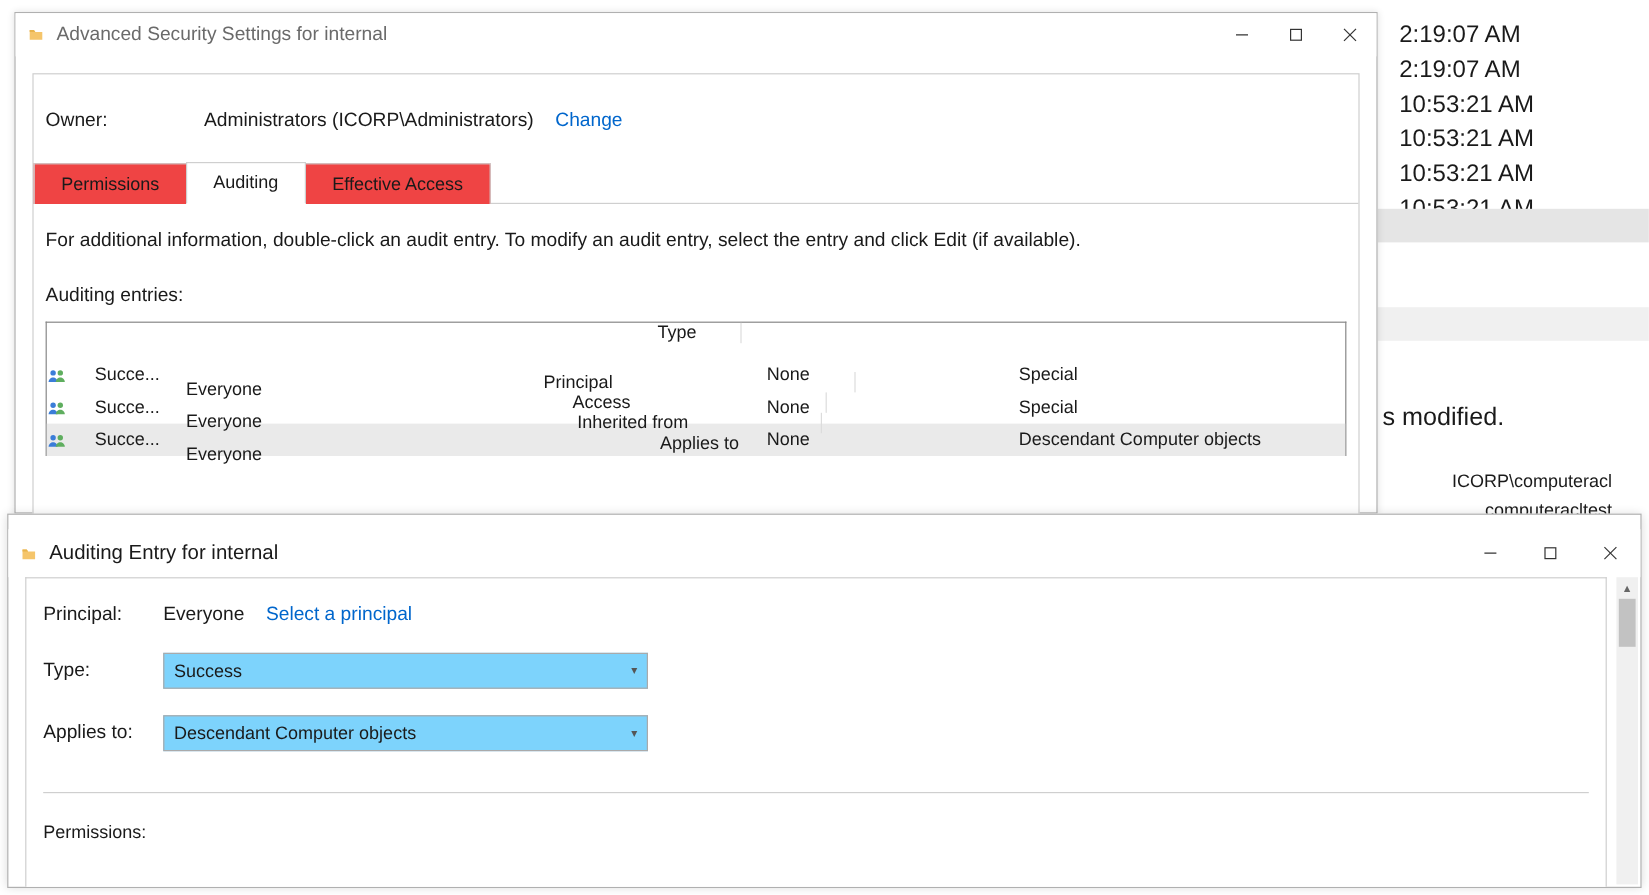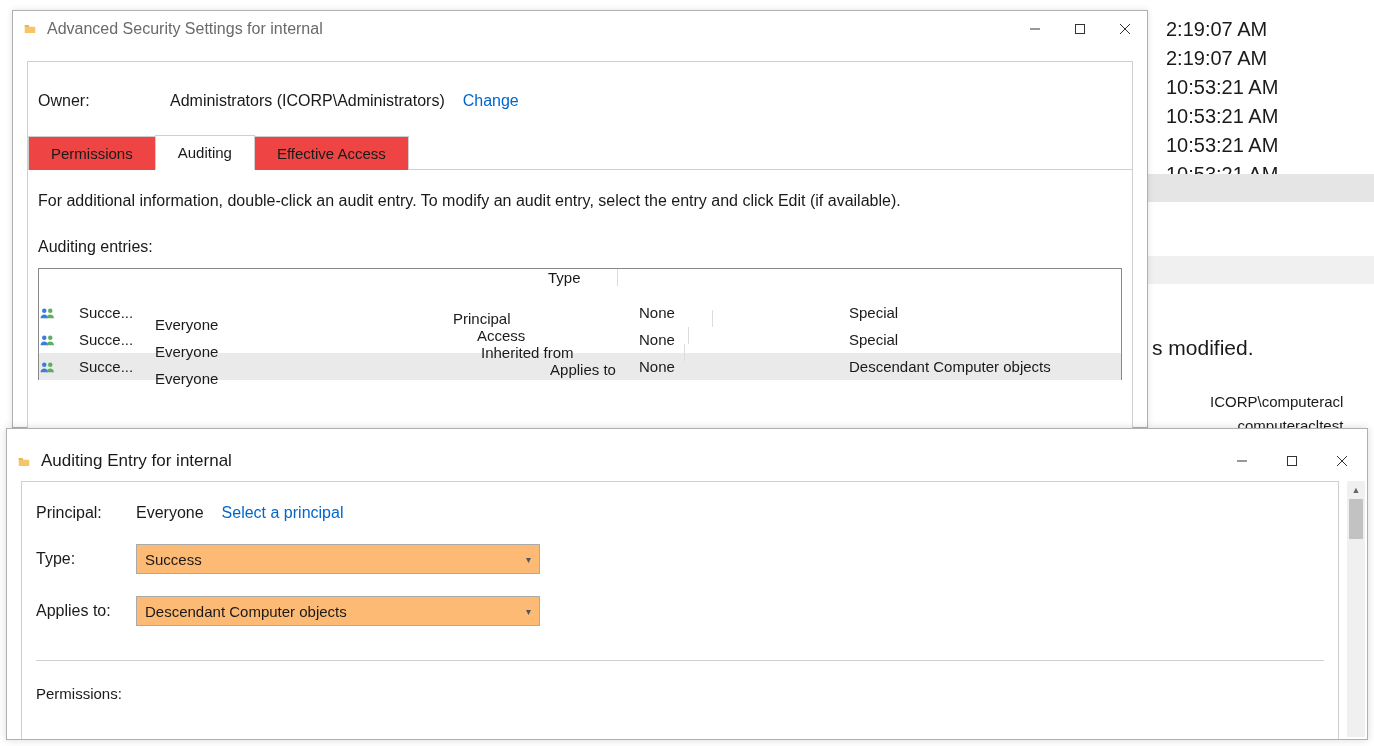--- a/index.html
+++ b/index.html
@@ -235,21 +235,21 @@
     align-items: center;
     margin-bottom: 22px;
     font-size: 16px;
   }
   .form-label { width: 100px; }
   .principal-val { margin-right: 18px; }
   .dropdown {
     width: 404px;
     height: 30px;
     border: 1px solid #aaa;
-    background: #fdba74;
+    background: #7dd3fc;
     display: flex;
     align-items: center;
     padding: 0 8px;
     font-size: 15px;
     justify-content: space-between;
   }
   .dropdown .caret {
     font-size: 10px; color: #555;
   }
 

